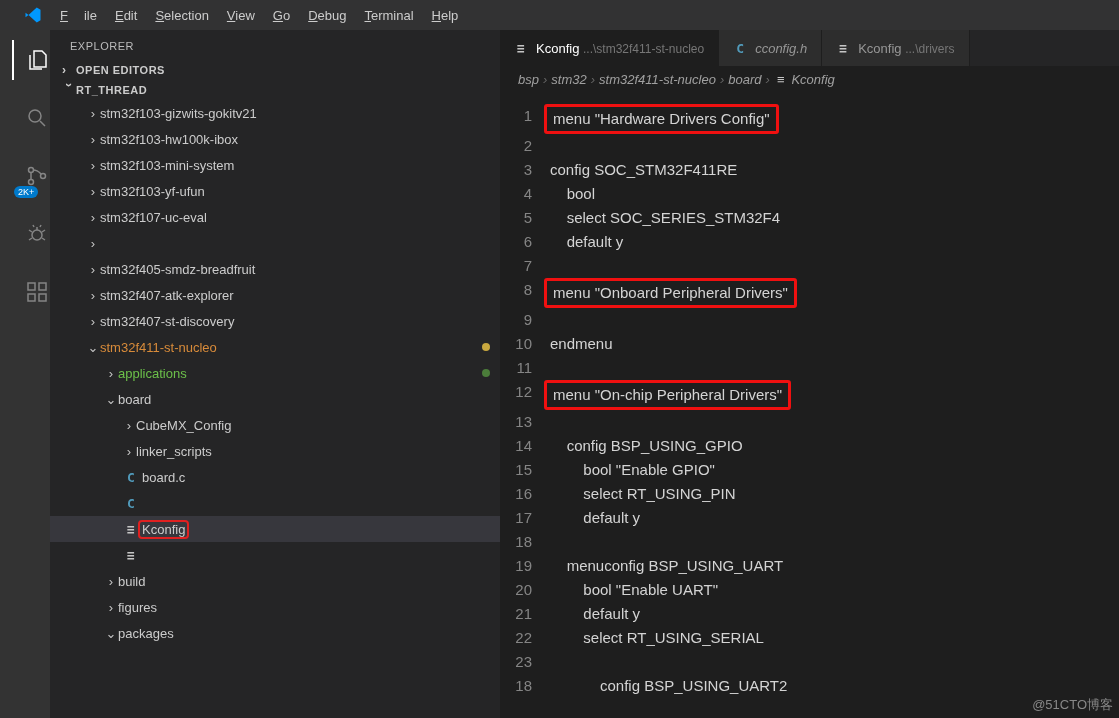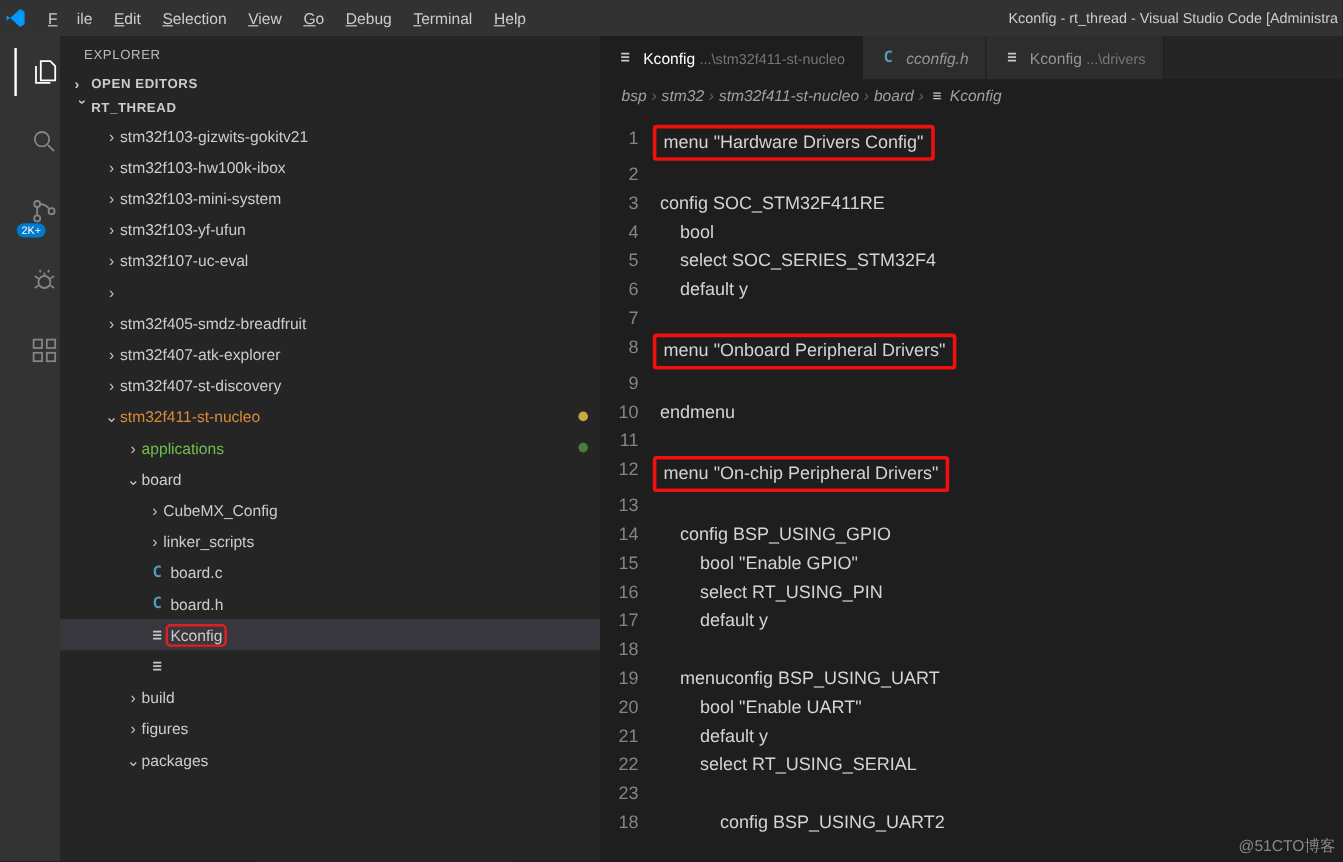--- a/index.html
+++ b/index.html
@@ -1,19 +1,19 @@
 <!DOCTYPE html>
 <html><head>
 <meta charset="utf-8">
 <style>
 * { margin:0; padding:0; box-sizing:border-box; font-family:"Segoe UI",Arial,sans-serif; }
 body { background:#1e1e1e; color:#cccccc; width:1119px; height:718px; overflow:hidden; font-size:13px; position:relative; }
 
 
-.titlebar { height:30px; background:#323233; display:flex; align-items:center; padding:0 4px; }
+.titlebar { height:30px; background:#323233; display:flex; align-items:center; padding:0 24px; }
 .titlebar .logo { width:18px; height:18px; margin-right:10px; display:flex; align-items:center; justify-content:center; }
 .titlebar .menu { display:flex; gap:2px; }
 .titlebar .menu span { padding:4px 8px; cursor:pointer; color:#cccccc; }
 .titlebar .menu span u { text-decoration:underline; }
 .titlebar .title { margin-left:auto; color:#cccccc; font-size:12px; white-space:nowrap; }
 
 
 .main { display:flex; height:calc(100% - 30px); }
 
 
@@ -71,21 +71,20 @@
   <div class="menu">
     <span><u>F</u><span></span>ile</span>
     <span><u>E</u>dit</span>
     <span><u>S</u>election</span>
     <span><u>V</u>iew</span>
     <span><u>G</u>o</span>
     <span><u>D</u>ebug</span>
     <span><u>T</u>erminal</span>
     <span><u>H</u>elp</span>
   </div>
-  <div class="title">Kconfig - rt_thread - Visual Studio Code [Administra</div>
 </div>
 
 <div class="main">
 
   <div class="activitybar">
     <div class="item active">
       <svg viewBox="0 0 24 24">
           <path d="M8 3h8l4 4v12H8zM4 7v14h12" stroke="#fff"></path>
         </svg>
     </div>
@@ -187,21 +186,20 @@
         <div class="tree-row" style="padding-left: 72px;">
           <span class="tw">›</span>
           <span class="lbl">linker_scripts</span>
         </div>
         <div class="tree-row" style="padding-left: 72px;">
           <span class="ic" style="color:#519aba">C</span>
           <span class="lbl">board.c</span>
         </div>
         <div class="tree-row" style="padding-left: 72px;">
           <span class="ic" style="color:#519aba">C</span>
-          <span class="lbl">board.h</span>
         </div>
         <div class="tree-row selected" style="padding-left: 72px;">
           <span class="ic" style="color:#c5c5c5">≡</span>
           <span class="lbl"><span class="red-box">Kconfig</span></span>
         </div>
         <div class="tree-row" style="padding-left: 72px;">
           <span class="ic" style="color:#c5c5c5">≡</span>
         </div>
         <div class="tree-row" style="padding-left: 54px;">
           <span class="tw">›</span>

